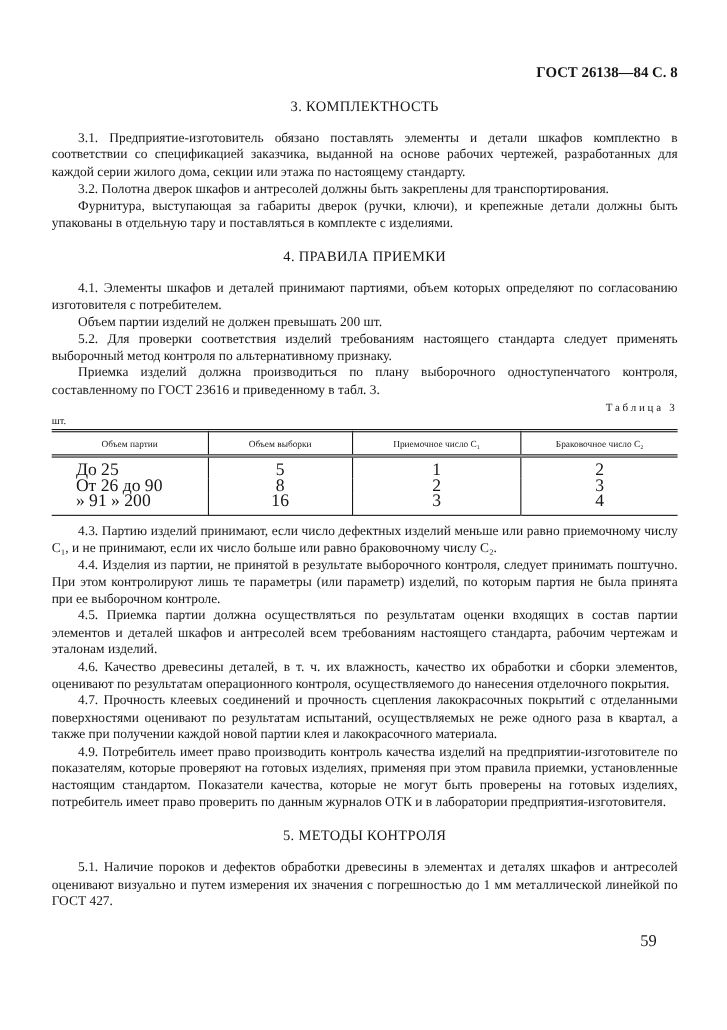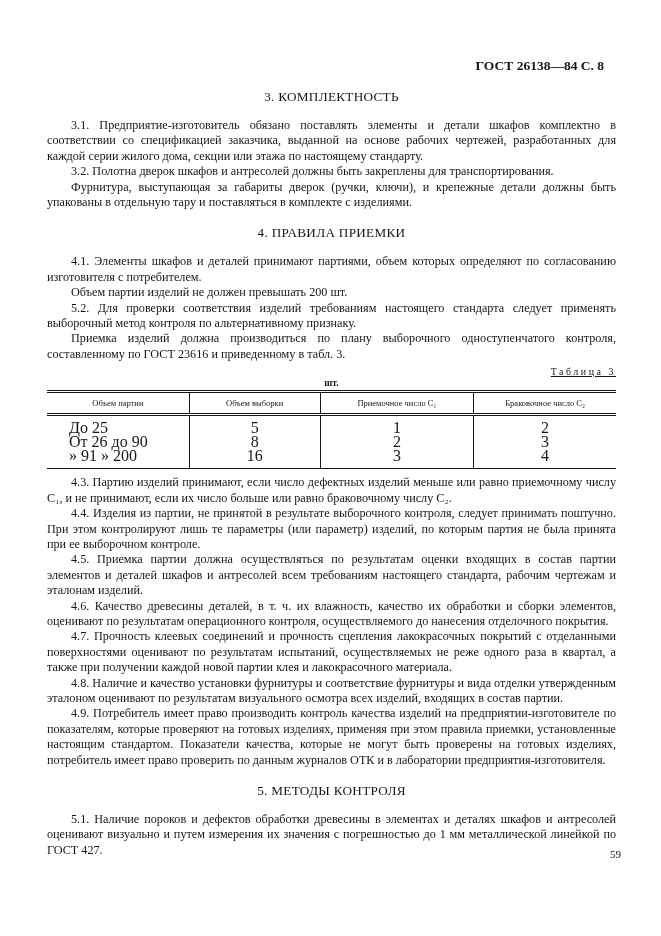--- a/index.html
+++ b/index.html
@@ -10,21 +10,21 @@
     font-family: "Liberation Serif", "DejaVu Serif", serif;
     position: relative;
     box-sizing: border-box;
     padding: 58px 45px 0 47px;
     overflow: hidden;
   }
   .doc-header {
     text-align: right;
     font-weight: bold;
     font-size: 13.5px;
-    margin: 0 12px 14px 0;
+    margin: 0 0 14px 0;
   }
   .section-title {
     text-align: center;
     font-weight: normal;
     font-size: 13.2px;
     letter-spacing: 0.3px;
     margin: 15px 0 13px 0;
   }
   .para {
     font-size: 12.2px;
@@ -32,27 +32,25 @@
     text-align: justify;
     text-indent: 24px;
     margin: 0;
   }
   .table-block { margin: 4px 0 6px 0; }
   .table-caption {
     text-align: right;
     font-size: 10px;
     letter-spacing: 2.5px;
     margin: 2px 0 1px 0;
-    text-decoration: underline;
   }
   .table-unit {
-    text-align: center;
+    text-align: left;
     font-size: 9.5px;
     margin: 0 0 2px 0;
-    font-weight: bold;
   }
   table.gost-table {
     width: 100%;
     border-collapse: collapse;
     border-top: 3px double #161616;
     border-bottom: 1px solid #161616;
   }
   table.gost-table th {
     font-weight: normal;
     font-size: 8.5px;
@@ -65,23 +63,23 @@
     text-align: center;
     padding: 1px 3px;
     line-height: 12px;
   }
   table.gost-table td.c1 { text-align: left; padding-left: 22px; }
   table.gost-table th + th, table.gost-table td + td { border-left: 1px solid #161616; }
   table.gost-table tr.first-row td { padding-top: 6px; }
   table.gost-table tr.last-row td { padding-bottom: 6px; }
   .page-number {
     position: absolute;
-    right: 40px;
+    right: 64px;
     top: 848px;
-    font-size: 11px;
+    font-size: 15px;
   }
 </style>
 </head>
 <body>
 
 <div class="page">
 
   <div class="doc-header">ГОСТ 26138—84 С. 8</div>
 
   <h2 class="section-title">3. КОМПЛЕКТНОСТЬ</h2>
@@ -128,21 +126,20 @@
         </tr>
       </tbody>
     </table>
   </div>
 
   <p class="para">4.3. Партию изделий принимают, если число дефектных изделий меньше или равно приемочному числу С₁, и не принимают, если их число больше или равно браковочному числу С₂.</p>
   <p class="para">4.4. Изделия из партии, не принятой в результате выборочного контроля, следует принимать поштучно. При этом контролируют лишь те параметры (или параметр) изделий, по которым партия не была принята при ее выборочном контроле.</p>
   <p class="para">4.5. Приемка партии должна осуществляться по результатам оценки входящих в состав партии элементов и деталей шкафов и антресолей всем требованиям настоящего стандарта, рабочим чертежам и эталонам изделий.</p>
   <p class="para">4.6. Качество древесины деталей, в т. ч. их влажность, качество их обработки и сборки элементов, оценивают по результатам операционного контроля, осуществляемого до нанесения отделочного покрытия.</p>
   <p class="para">4.7. Прочность клеевых соединений и прочность сцепления лакокрасочных покрытий с отделанными поверхностями оценивают по результатам испытаний, осуществляемых не реже одного раза в квартал, а также при получении каждой новой партии клея и лакокрасочного материала.</p>
-  <p class="para">4.8. Наличие и качество установки фурнитуры и соответствие фурнитуры и вида отделки утвержденным эталоном оценивают по результатам визуального осмотра всех изделий, входящих в состав партии.</p>
   <p class="para">4.9. Потребитель имеет право производить контроль качества изделий на предприятии-изготовителе по показателям, которые проверяют на готовых изделиях, применяя при этом правила приемки, установленные настоящим стандартом. Показатели качества, которые не могут быть проверены на готовых изделиях, потребитель имеет право проверить по данным журналов ОТК и в лаборатории предприятия-изготовителя.</p>
 
   <h2 class="section-title">5. МЕТОДЫ КОНТРОЛЯ</h2>
   <p class="para">5.1. Наличие пороков и дефектов обработки древесины в элементах и деталях шкафов и антресолей оценивают визуально и путем измерения их значения с погрешностью до 1 мм металлической линейкой по ГОСТ 427.</p>
 
   <div class="page-number">59</div>
 
 </div>
 
 </body></html>

